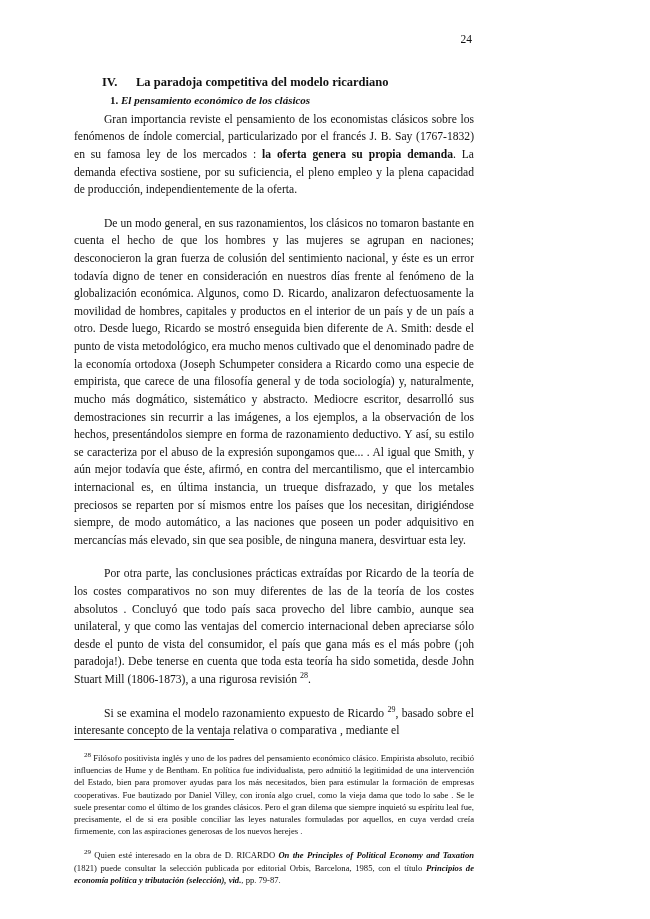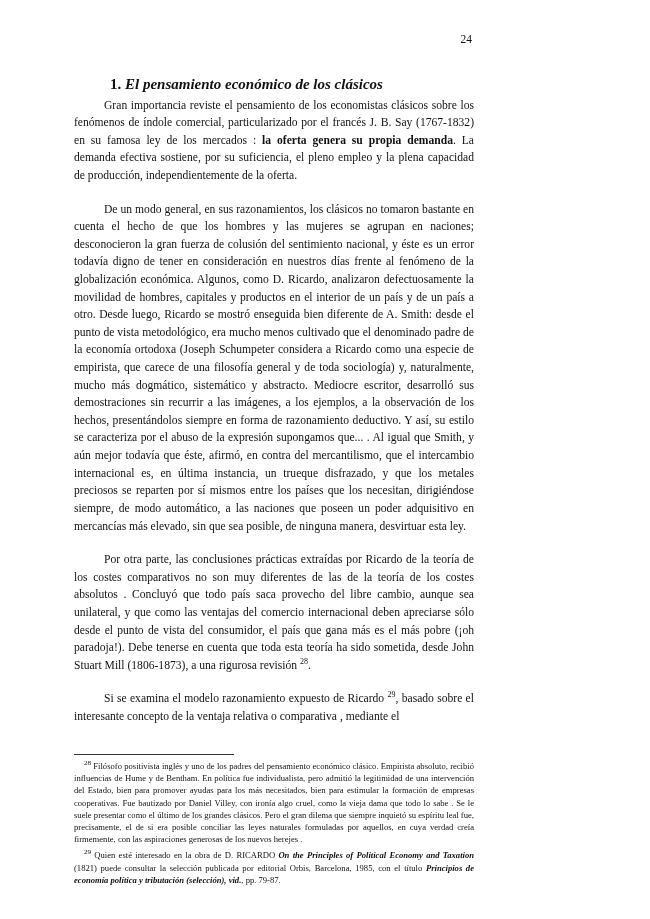--- a/index.html
+++ b/index.html
@@ -34,21 +34,21 @@
     font-weight: bold;
     margin: 0 0 3px 0;
     padding-left: 28px;
     line-height: 1.35;
   }
   .section-heading .numeral {
     display: inline-block;
     min-width: 34px;
   }
   .subsection-heading {
-    font-size: 15px;
+    font-size: 11px;
     font-style: italic;
     margin: 0 0 2px 0;
     padding-left: 36px;
     line-height: 1.4;
   }
   .subsection-heading .sub-num {
     font-style: normal;
   }
   p.body-par {
     font-size: 11.6px;
@@ -77,36 +77,39 @@
   .footnote-rule {
     width: 160px;
     height: 0;
     border-top: 1px solid #333;
     margin: 0 0 5px 0;
   }
   p.footnote {
     font-size: 8.6px;
     line-height: 1.42;
     text-align: justify;
-    margin: 4px 0 1px 0;
+    margin: 12px 0 1px 0;
     text-indent: 10px;
   }
   p.footnote sup.fnum {
     font-size: 7px;
     vertical-align: super;
     line-height: 0;
   }
 </style>
 </head>
 <body>
 
 <div class="page">
 
   <div class="page-number">24</div>
 
+  <h2 class="section-heading">
+    <span class="numeral">IV.</span><span>La paradoja competitiva del modelo ricardiano</span>
+  </h2>
 
   <h3 class="subsection-heading">
     <span class="sub-num">1.</span>
     <span>El pensamiento económico de los clásicos</span>
   </h3>
 
   <p class="body-par"><span>Gran importancia reviste el pensamiento de los economistas clásicos sobre los fenómenos de índole comercial, particularizado por el francés J. B. Say (1767-1832) en su famosa  ley de los mercados : </span><span class="bold">la oferta genera su propia demanda</span><span>. La demanda efectiva sostiene, por su suficiencia, el pleno empleo y la plena capacidad de producción, independientemente de la oferta.</span></p>
 
   <p class="body-par">De un modo general, en sus razonamientos, los clásicos no tomaron bastante en cuenta el hecho de que los hombres y las mujeres se agrupan en naciones; desconocieron la gran fuerza de colusión del sentimiento nacional, y éste es un error todavía digno de tener en consideración en nuestros días frente al fenómeno de la globalización económica. Algunos, como D. Ricardo, analizaron defectuosamente la movilidad de hombres, capitales y productos en el interior de un país y de un país a otro. Desde luego, Ricardo se mostró enseguida bien diferente de A. Smith: desde el punto de vista metodológico, era mucho menos cultivado que el denominado  padre de la economía ortodoxa  (Joseph Schumpeter considera a Ricardo como una especie de empirista, que carece de una filosofía general y de toda sociología) y, naturalmente, mucho más dogmático, sistemático y abstracto. Mediocre escritor, desarrolló sus demostraciones sin recurrir a las imágenes, a los ejemplos, a la observación de los hechos, presentándolos siempre en forma de razonamiento deductivo. Y así, su estilo se caracteriza por el abuso de la expresión  supongamos que... . Al igual que Smith, y aún mejor todavía que éste, afirmó, en contra del mercantilismo, que el intercambio internacional es, en última instancia, un trueque disfrazado, y que los metales preciosos se reparten por sí mismos entre los países que los necesitan, dirigiéndose siempre, de modo automático, a las naciones que poseen un poder adquisitivo en mercancías más elevado, sin que sea posible, de ninguna manera, desvirtuar esta ley.</p>
 

